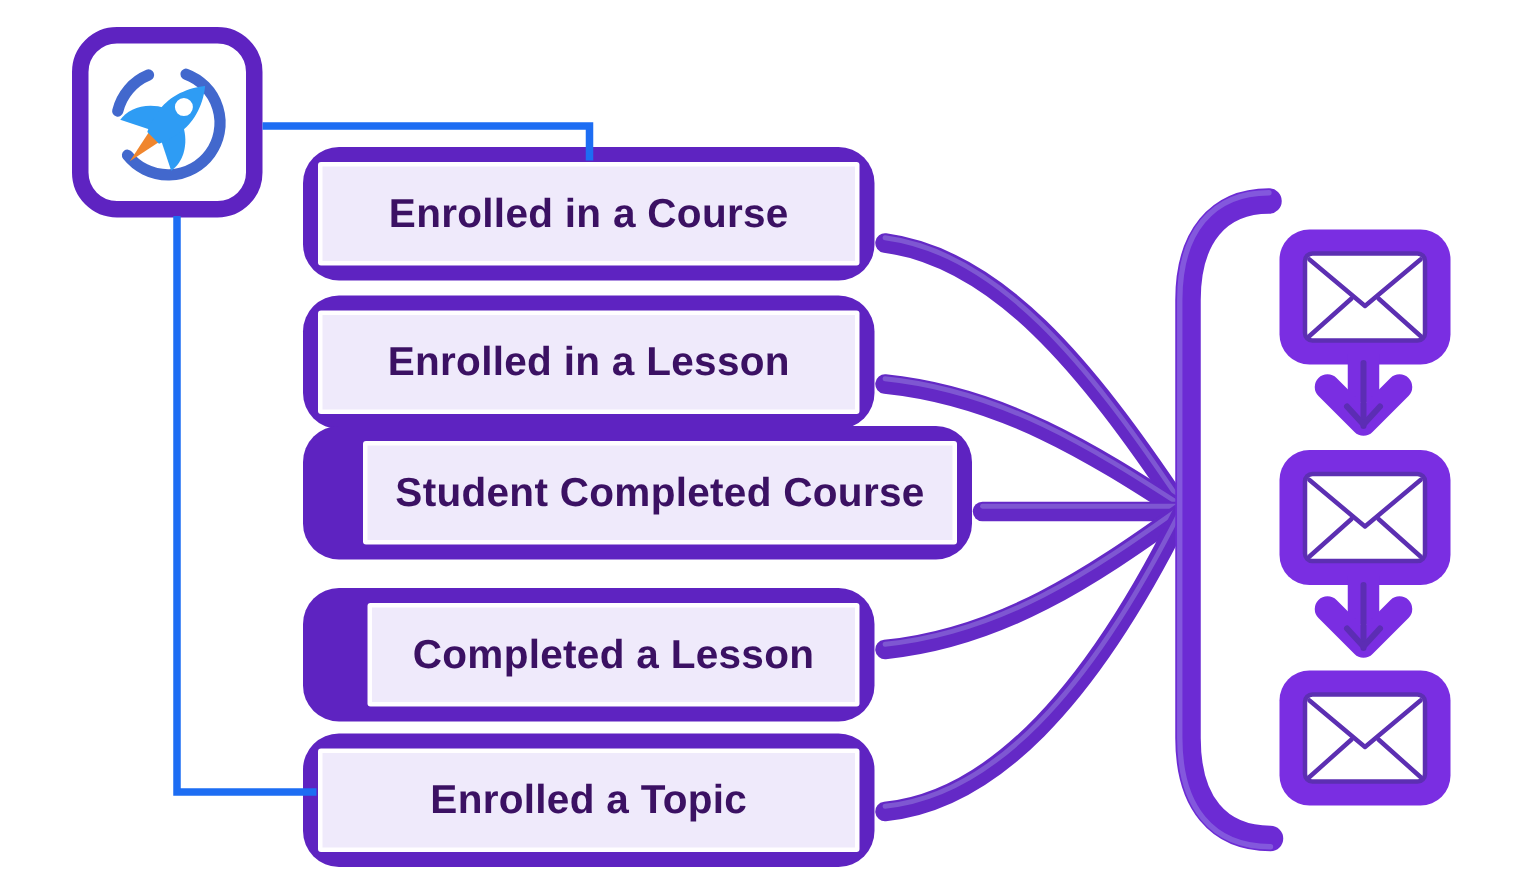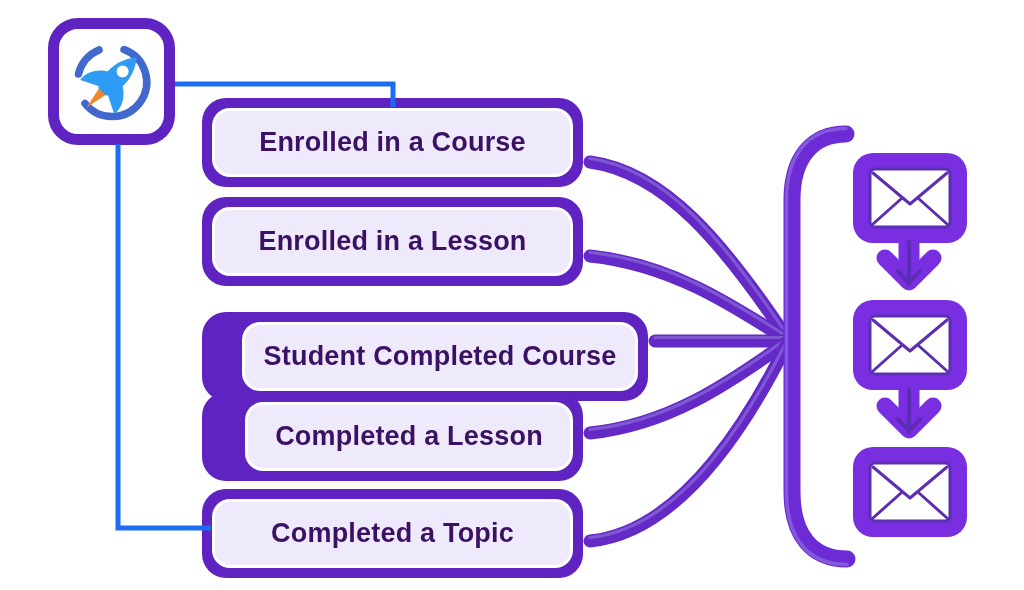--- a/index.html
+++ b/index.html
@@ -18,25 +18,25 @@
   .blue-line{stroke:var(--blue);stroke-width:5;fill:none;}
 
   
   .event-box{
     position:absolute;left:202px;width:381px;height:89px;
     background:var(--boxBorder);border-radius:24px;padding:10px;box-sizing:border-box;
   }
   .event-box.wide{width:446px;}
   .event-box-inner{
     width:100%;height:100%;box-sizing:border-box;
-    background:var(--boxFill);border:3px solid rgba(255,255,255,.95);border-radius:18px;
+    background:var(--boxFill);border:3px solid rgba(255,255,255,.95);border-radius:2px;
     display:flex;align-items:center;justify-content:center;
     font-size:27px;font-weight:700;color:var(--text);letter-spacing:.2px;
   }
-  .b1{top:98px;}.b2{top:197px;}.b3{top:312px;padding-left:40px;}.b4{top:392px;padding-left:43px;}.b5{top:489px;}
+  .b1{top:98px;}.b2{top:197px;}.b3{top:284px;padding-left:40px;}.b4{top:392px;padding-left:43px;}.b5{top:489px;}
 
   
   .logo-tile{
     position:absolute;left:48px;top:18px;width:127px;height:127px;box-sizing:border-box;
     background:#ffffff;border:11px solid var(--boxBorder);border-radius:30px;
     display:flex;align-items:center;justify-content:center;
   }
 
   
   .email-tile{
@@ -106,21 +106,21 @@
   <div class="event-box b2">
     <div class="event-box-inner">Enrolled in a Lesson</div>
   </div>
   <div class="event-box wide b3">
     <div class="event-box-inner">Student Completed Course</div>
   </div>
   <div class="event-box b4">
     <div class="event-box-inner">Completed a Lesson</div>
   </div>
   <div class="event-box b5">
-    <div class="event-box-inner">Completed a Topic</div>
+    <div class="event-box-inner">Enrolled a Topic</div>
   </div>
 
   <div class="email-tile e1">
     <svg width="84" height="62" viewBox="0 0 84 62">
       <rect class="env-rect" x="2" y="2" width="80" height="58" rx="5"></rect>
       <path class="env-line" d="M 5,6 L 42,37 L 79,6"></path>
       <path class="env-line" d="M 5,57 L 33,32"></path>
       <path class="env-line" d="M 79,57 L 51,32"></path>
     </svg>
   </div>

